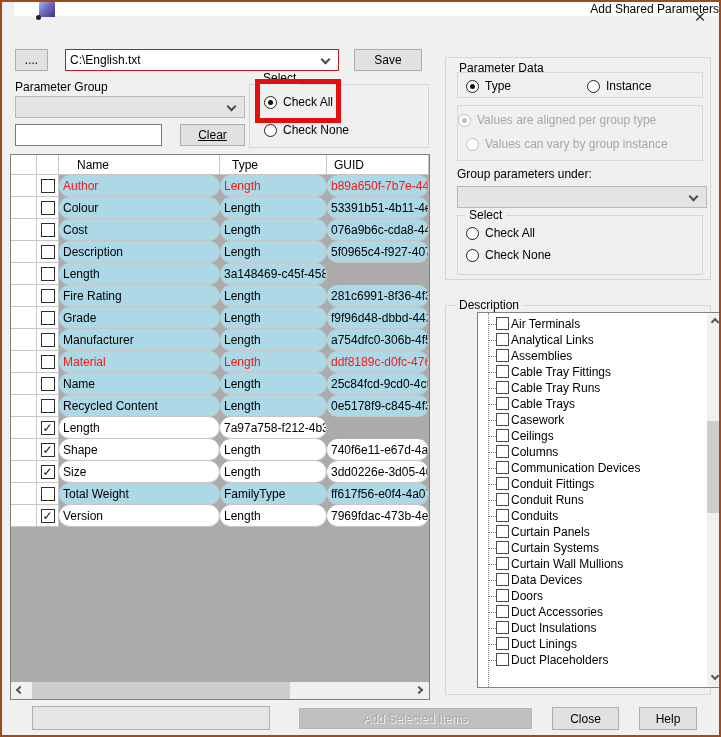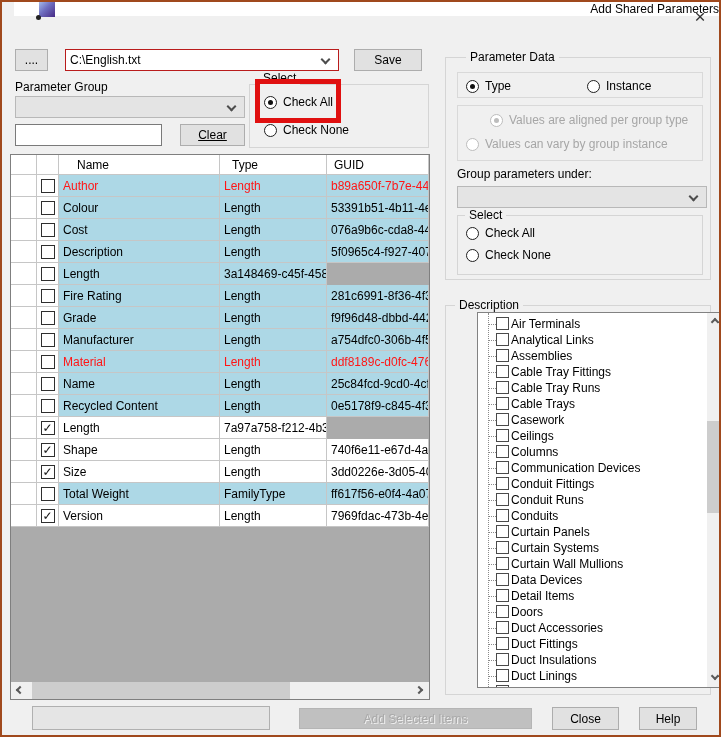--- a/index.html
+++ b/index.html
@@ -51,21 +51,21 @@
 
   
   .ptable { position:absolute; left:8px; top:152px; width:420px; height:546px;
             border:1px solid #7f7f7f; background:#ababab; overflow:hidden; }
   .thead, .trow { display:grid; grid-template-columns:26px 22px 161px 107px 1fr; width:418px; }
   .thead { height:20px; }
   .trow  { height:22px; }
   .cell { background:#fff; border-right:1px solid #c6c6c6; border-bottom:1px solid #c6c6c6;
           display:flex; align-items:center; overflow:hidden; white-space:nowrap; }
   .hc-name { padding-left:18px; } .hc-type { padding-left:12px; } .hc-guid { padding-left:7px; }
-  .c-name,.c-type,.c-guid { padding-left:4px; }
+  .c-name,.c-type,.c-guid { padding-left:4px;border-radius:11px; }
   .trow.uncheck .c-name, .trow.uncheck .c-type, .trow.uncheck .c-guid { background:var(--row-blue,#add8e6); }
   .trow.redrow .c-name, .trow.redrow .c-type, .trow.redrow .c-guid { color:var(--red-text,#ff1616); }
   .c-check { justify-content:center; }
   .cb { width:14px; height:14px; border:1px solid #2e2e2e; background:#fff; font-size:12px;
         line-height:12px; text-align:center; color:#111; }
   .cb.checked::after { content:"\2713"; }
 
   
   .hscroll { position:absolute; left:0; bottom:0; width:418px; height:17px; background:#f0f0f0; }
   .hs-thumb { position:absolute; left:21px; top:0; width:258px; height:17px; background:#cdcdcd; }
@@ -298,32 +298,32 @@
           <i></i>
         </span>
       <div class="hs-thumb"></div>
       <span class="arrow a-right">
           <i></i>
         </span>
     </div>
   </div>
 
   <div class="groupbox" style="left:443px; top:55px; width:266px; height:223px;"></div>
-  <div class="gb-label" style="left:453px; top:48px;margin-left:11px;">Parameter Data</div>
+  <div class="gb-label" style="left:453px; top:59px;">Parameter Data</div>
   <div class="subbox" style="left:455px; top:70px; width:246px; height:26px;"></div>
   <div class="radio-row" style="left:464px; top:77px;">
     <span class="radio sel"></span>
     <span>Type</span>
   </div>
   <div class="radio-row" style="left:585px; top:77px;">
     <span class="radio"></span>
     <span>Instance</span>
   </div>
   <div class="subbox" style="left:455px; top:103px; width:246px; height:56px;"></div>
-  <div class="radio-row dis-text" style="left:488px; top:111px;">
+  <div class="radio-row dis-text" style="left:456px; top:111px;">
     <span class="radio dis sel"></span>
     <span>Values are aligned per group type</span>
   </div>
   <div class="radio-row dis-text" style="left:464px; top:135px;">
     <span class="radio dis"></span>
     <span>Values can vary by group instance</span>
   </div>
   <div class="label" style="left:455px; top:165px;">Group parameters under:</div>
   <div class="combo disabled" style="left:455px; top:184px; width:250px; height:22px;">
     <span></span>
@@ -423,39 +423,31 @@
   <div class="cat-item">
     <span class="cat-cb"></span>
     <span class="cat-label">Curtain Wall Mullions</span>
   </div>
 
   <div class="cat-item">
     <span class="cat-cb"></span>
     <span class="cat-label">Data Devices</span>
   </div>
 
-  <div class="cat-item">
-    <span class="cat-cb"></span>
-    <span class="cat-label">Detail Items</span>
-  </div>
 
   <div class="cat-item">
     <span class="cat-cb"></span>
     <span class="cat-label">Doors</span>
   </div>
 
   <div class="cat-item">
     <span class="cat-cb"></span>
     <span class="cat-label">Duct Accessories</span>
   </div>
 
-  <div class="cat-item">
-    <span class="cat-cb"></span>
-    <span class="cat-label">Duct Fittings</span>
-  </div>
 
   <div class="cat-item">
     <span class="cat-cb"></span>
     <span class="cat-label">Duct Insulations</span>
   </div>
 
   <div class="cat-item">
     <span class="cat-cb"></span>
     <span class="cat-label">Duct Linings</span>
   </div>

